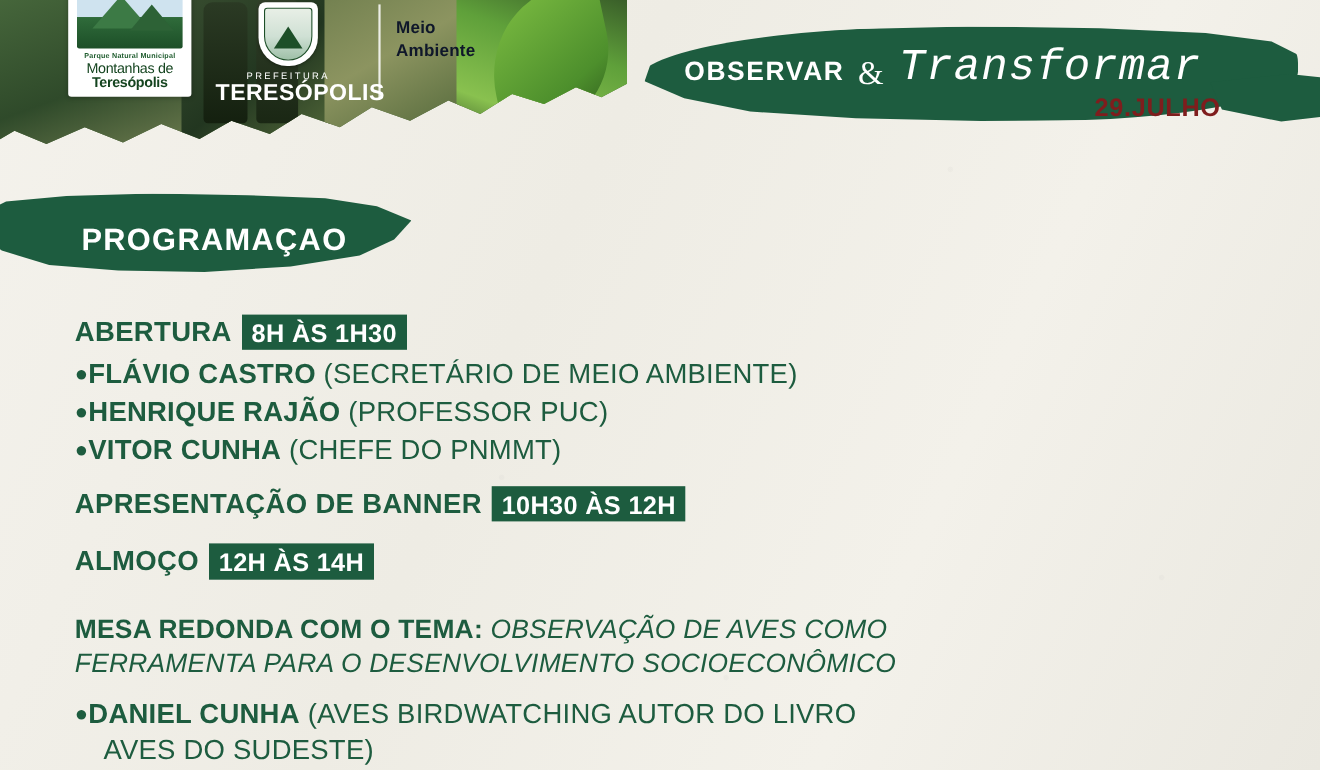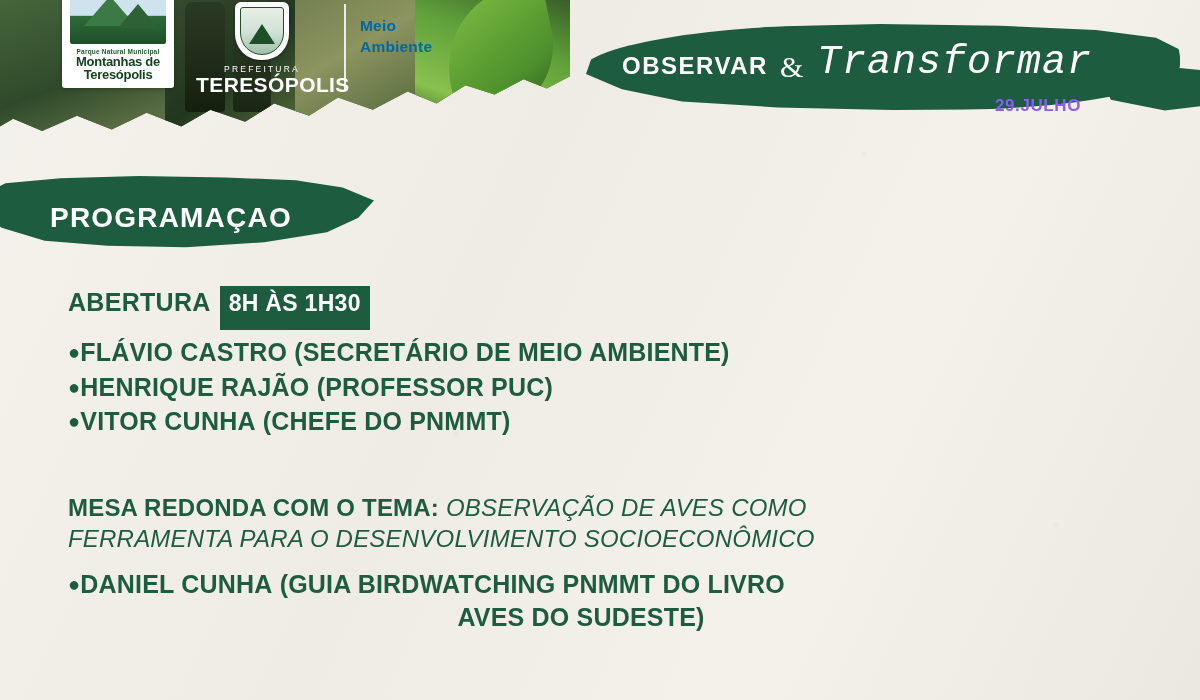--- a/index.html
+++ b/index.html
@@ -132,21 +132,21 @@
   .logo-pnmmt .l1 {
     font-size: 6.5px;
     color: #1f5c2e;
     letter-spacing: .2px;
     font-weight: bold;
     line-height: 1.1;
   }
   .logo-pnmmt .l2 {
     font-size: 13px;
     color: #14441f;
-    font-weight: bold;
+    font-weight: normal;
     line-height: 1.05;
     letter-spacing: -0.3px;
   }
   .logo-pnmmt .l3 {
     font-size: 13px;
     color: #14441f;
     font-weight: bold;
     line-height: 1.05;
     letter-spacing: -0.3px;
   }
@@ -196,21 +196,21 @@
   }
   .divider-v {
     position: absolute;
     left: 344px; top: 4px;
     width: 2px; height: 86px;
     background: rgba(255,255,255,0.85);
   }
   .logo-meio {
     position: absolute;
     left: 360px; top: 16px;
-    color: #0369a1;
+    color: #0f172a;
     font-size: 15.5px;
     font-weight: bold;
     line-height: 1.35;
     letter-spacing: .2px;
   }
 
   
   .brush-title {
     position: absolute;
     right: 0; top: 6px;
@@ -254,41 +254,41 @@
     position: absolute;
     left: 237px; top: 34px;
     color: #ffffff;
     font-size: 40px;
     font-style: italic;
     font-family: Liberation Mono, monospace;
     letter-spacing: 1px;
   }
   .brush-title .t-date {
     position: absolute;
-    left: 415px; top: 90px;
-    color: #8b5cf6;
-    font-size: 17px;
+    left: 415px; top: 78px;
+    color: #7f1d1d;
+    font-size: 23px;
     font-weight: bold;
     letter-spacing: .6px;
   }
 
   
   .prog-brush {
     position: absolute;
     left: -18px; top: 176px;
     width: 392px; height: 72px;
     background: #1d5c3f;
     clip-path: polygon(
       0% 26%, 6% 10%, 20% 3%, 40% 0%, 62% 2%, 80% 6%, 92% 16%, 100% 34%,
       96% 58%, 88% 78%, 72% 92%, 52% 99%, 32% 97%, 16% 90%, 5% 72%, 0% 50%
     );
   }
   .prog-label {
     position: absolute;
-    left: 50px; top: 202px;
+    left: 74px; top: 202px;
     color: #ffffff;
     font-size: 28px;
     font-weight: bold;
     letter-spacing: 1.2px;
     text-align: center;
   }
 
   
   .agenda {
     position: absolute;
@@ -303,41 +303,40 @@
     letter-spacing: .3px;
     line-height: 1.28;
     display: flex;
     flex-wrap: wrap;
     gap: 9px;
   }
   .time-chip {
     display: inline-block;
     background: #1d5c3f;
     color: #ffffff;
-    padding: 3px 9px 12px;
+    padding: 3px 9px 0;
     font-size: 23px;
     font-weight: bold;
     letter-spacing: .3px;
   }
   .bullet-line {
     font-size: 25px;
     line-height: 1.30;
     letter-spacing: .2px;
     margin-bottom: 2px;
   }
   .bullet-line .dot {
     font-size: 20px;
     vertical-align: 2px;
   }
   .bullet-line .strong {
     font-weight: bold;
   }
   .bullet-line .reg {
-    font-weight: bold;
-    text-align: center;
+    font-weight: normal;
   }
   .spacer-sm { height: 14px; }
   .spacer-md { height: 24px; }
   .mesa {
     font-size: 24px;
     line-height: 1.30;
     letter-spacing: .2px;
   }
   .mesa .strong { font-weight: bold; }
   .mesa .ital { font-style: italic; }
@@ -411,33 +410,45 @@
     <span class="reg">(PROFESSOR PUC)</span>
   </div>
 
   <div class="bullet-line">
     <span class="dot">●</span><span class="strong">VITOR CUNHA</span>
     <span class="reg">(CHEFE DO PNMMT)</span>
   </div>
 
   <div class="spacer-sm"></div>
 
+  <div class="row">
+    <div class="line-main">
+      <span>APRESENTAÇÃO DE BANNER</span>
+      <span class="time-chip">10H30 ÀS 12H</span>
+    </div>
+  </div>
 
   <div class="spacer-sm"></div>
 
+  <div class="row">
+    <div class="line-main">
+      <span>ALMOÇO</span>
+      <span class="time-chip">12H ÀS 14H</span>
+    </div>
+  </div>
 
   <div class="spacer-md"></div>
 
   <div class="mesa">
     <span class="strong">MESA REDONDA COM O TEMA:</span>
     <span class="ital">OBSERVAÇÃO DE AVES COMO</span><br>
     <span class="ital">FERRAMENTA PARA O DESENVOLVIMENTO SOCIOECONÔMICO</span>
   </div>
 
   <div class="spacer-sm"></div>
 
   <div class="bullet-line">
     <span class="dot">●</span><span class="strong">DANIEL CUNHA</span>
-    <span class="reg">(GUIA BIRDWATCHING PNMMT DO LIVRO</span>
+    <span class="reg">(AVES BIRDWATCHING AUTOR DO LIVRO</span>
     <div class="indent reg">AVES DO SUDESTE)</div>
   </div>
 
 </div>
 
 </body></html>

